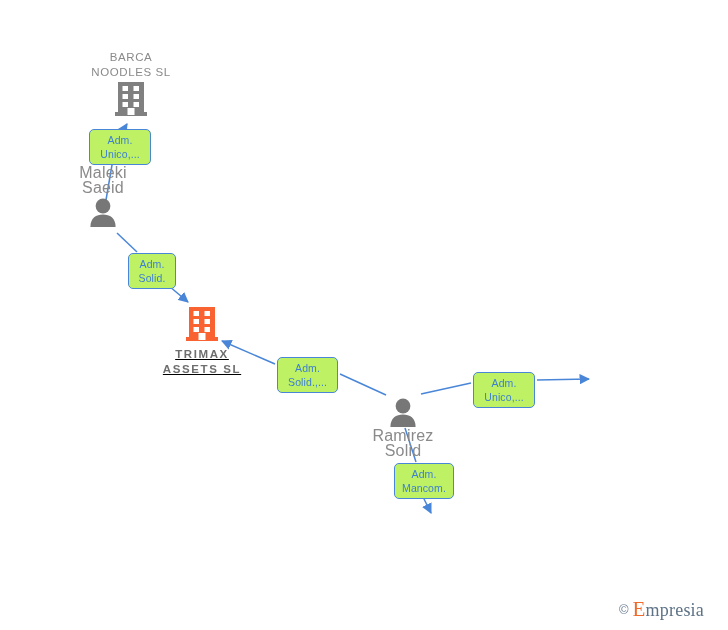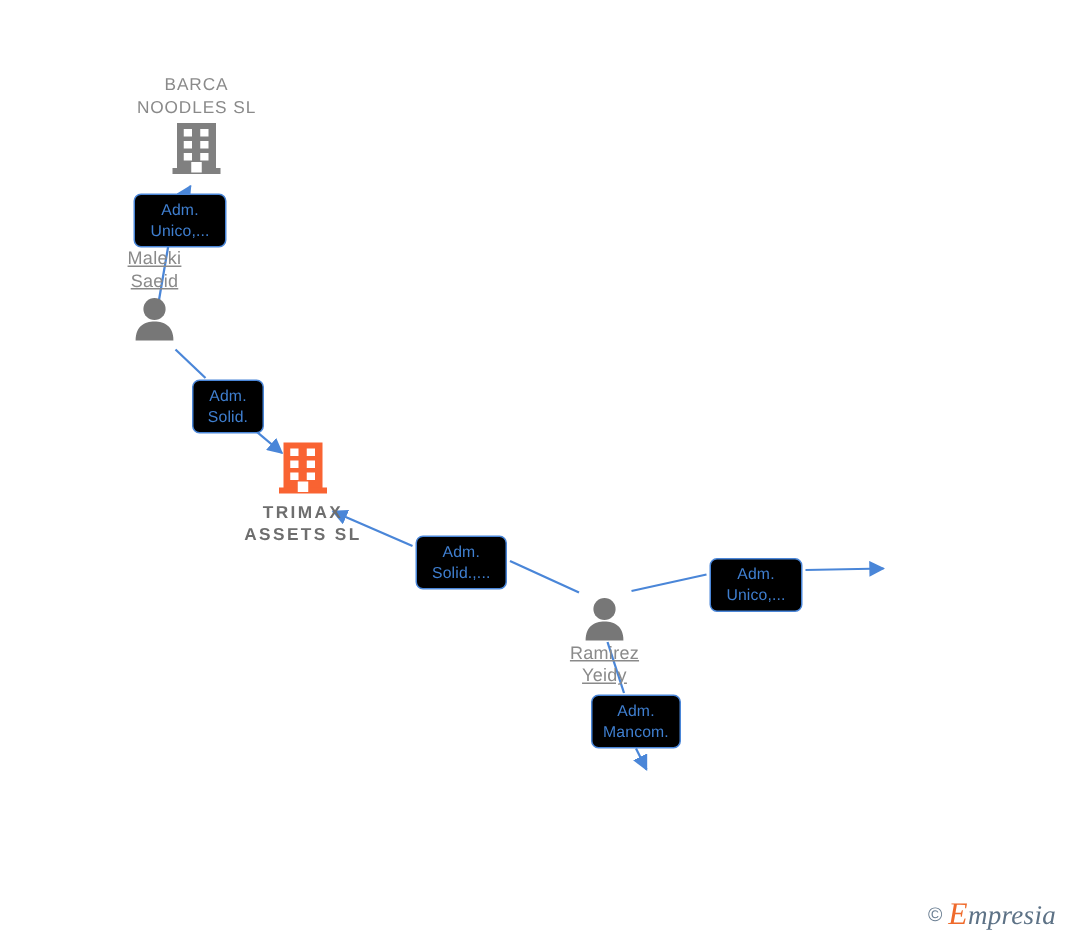--- a/index.html
+++ b/index.html
@@ -49,33 +49,32 @@
   .node-label.company {
     margin-top: 3px;
   }
   .node-label.focus {
     color: #6e6e6e;
     font-weight: bold;
     letter-spacing: 1.6px;
   }
   .node-label.person {
     letter-spacing: 0.2px;
-    font-size: 12px;
+    font-size: 16px;
     line-height: 15px;
-    text-decoration: underline;
   }
   .person-label-above {
     margin-bottom: 1px;
   }
 
   
   .edge-label {
     position: absolute;
     box-sizing: border-box;
-    background: #000000;
+    background: #bef264;
     border: 1.3px solid #4a86d8;
     border-radius: 5px;
     color: #3f7fd0;
     font-size: 10.5px;
     line-height: 13.5px;
     text-align: center;
     padding: 4px 6px 4px 6px;
     white-space: pre-line;
     letter-spacing: 0.1px;
   }
@@ -89,21 +88,20 @@
     align-items: center;
     gap: 4px;
     user-select: none;
   }
   #watermark .wm-c {
     font-size: 13px;
     color: #6b7f93;
   }
   #watermark .wm-text {
     font-family: "Liberation Serif", serif;
-    font-style: italic;
     font-size: 18px;
     color: #5d7286;
     letter-spacing: 0.2px;
   }
   #watermark .wm-text .wm-cap {
     color: #ef6a2b;
     font-size: 21px;
   }
 </style>
 </head>
@@ -158,21 +156,21 @@
     <div class="node-label person person-label-above">Maleki
 Saeid</div>
     <span class="node-icon">
       <svg width="32" height="32" viewBox="0 0 32 32" aria-hidden="true">
         <circle cx="16" cy="10" r="7.4" fill="#777777"></circle>
         <path d="M 3.4 31 C 3.4 21.6 9.2 18.4 16 18.4 C 22.8 18.4 28.6 21.6 28.6 31 Z" fill="#777777"></path>
       </svg>
     </span>
   </div>
 
-  <div class="node" style="left:202px; top:292px;">
+  <div class="node" style="left:202px; top:304px;text-decoration:underline;">
     <span class="node-icon">
       <svg width="34" height="40" viewBox="0 0 34 40" aria-hidden="true">
         <rect x="4" y="3" width="26" height="33" fill="#F96332"></rect>
         <rect x="1" y="33" width="32" height="4" fill="#F96332"></rect>
         <rect x="8.5" y="7" width="5.5" height="5" fill="#ffffff"></rect>
         <rect x="19.5" y="7" width="5.5" height="5" fill="#ffffff"></rect>
         <rect x="8.5" y="15" width="5.5" height="5" fill="#ffffff"></rect>
         <rect x="19.5" y="15" width="5.5" height="5" fill="#ffffff"></rect>
         <rect x="8.5" y="23" width="5.5" height="5" fill="#ffffff"></rect>
         <rect x="19.5" y="23" width="5.5" height="5" fill="#ffffff"></rect>
@@ -184,21 +182,21 @@
   </div>
 
   <div class="node" style="left:403px; top:396px;">
     <span class="node-icon">
       <svg width="32" height="32" viewBox="0 0 32 32" aria-hidden="true">
         <circle cx="16" cy="10" r="7.4" fill="#777777"></circle>
         <path d="M 3.4 31 C 3.4 21.6 9.2 18.4 16 18.4 C 22.8 18.4 28.6 21.6 28.6 31 Z" fill="#777777"></path>
       </svg>
     </span>
     <div class="node-label person">Ramirez
-Yeidy</div>
+Solid</div>
   </div>
 
 
 
   <div class="edge-label" style="left:89px; top:129px; width:62px; height:36px;">Adm.
 Unico,...</div>
 
   <div class="edge-label" style="left:128px; top:253px; width:48px; height:36px;">Adm.
 Solid.</div>
 

